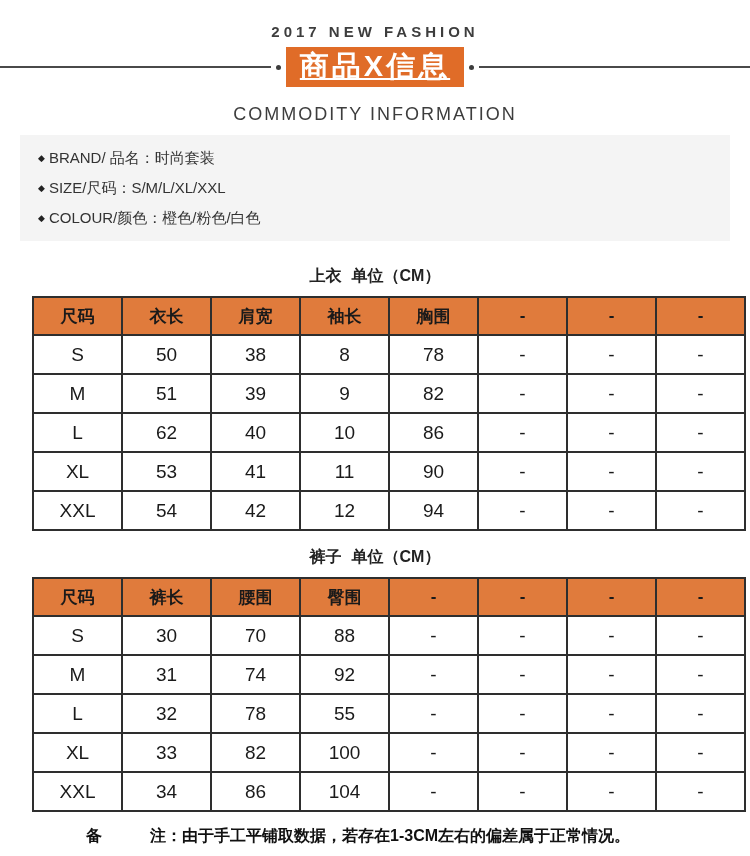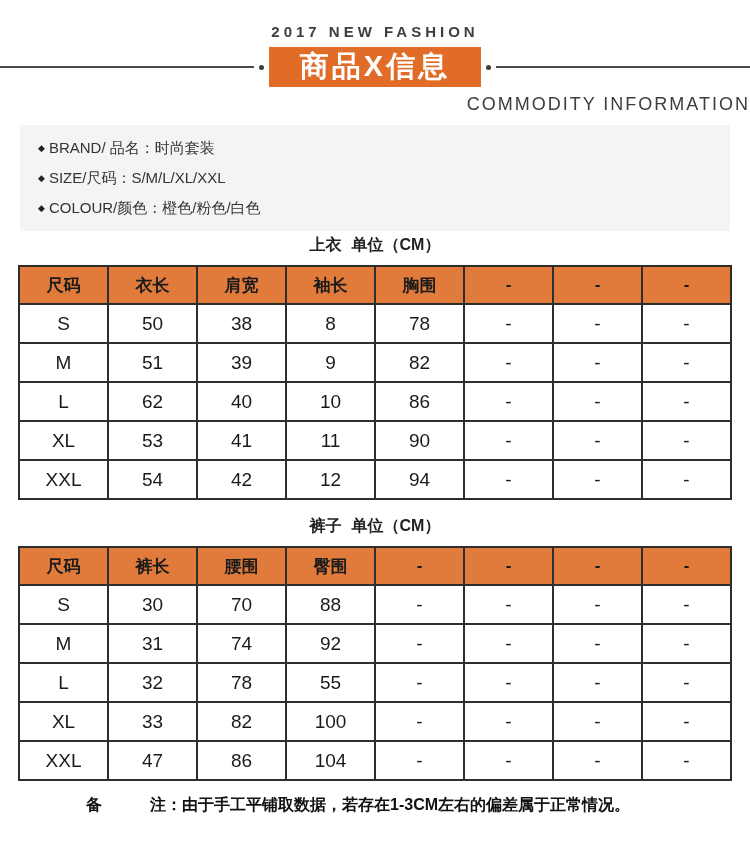--- a/index.html
+++ b/index.html
@@ -36,32 +36,33 @@
   }
   .hline { flex: 1; height: 2px; background: var(--line-gray); }
   .dot {
     width: 5px; height: 5px;
     background: #3d3d3d;
     border-radius: 50%;
     margin: 0 5px;
     flex: 0 0 auto;
   }
   .banner {
-    width: 212px; height: 40px;
+    width: 178px; height: 40px;
     background: var(--banner-orange);
     color: #ffffff;
     font-size: 29px;
     font-weight: 700;
     letter-spacing: 3px;
     display: flex; align-items: center; justify-content: center;
     flex: 0 0 auto;
+    text-decoration: underline;
   }
   .subtitle {
-    margin-top: 7px;
-    text-align: right;
+    margin-top: 17px;
+    text-align: center;
     font-size: 18px;
     font-weight: 500;
     letter-spacing: 2px;
     color: #3d3d3d;
   }
   
   .info-box {
     margin: 10px 20px 0 20px;
     background: var(--info-bg);
     padding: 8px 0 8px 18px;
@@ -73,31 +74,31 @@
     font-size: 15px;
     color: #333333;
   }
   .bullet {
     font-size: 9px;
     margin-right: 4px;
     color: #222222;
   }
   
   .tbl-title {
-    margin-top: 4px;
+    margin-top: 25px;
     height: 20px;
     text-align: center;
     font-size: 16px;
     font-weight: 700;
     color: #222222;
   }
   .tbl-title .unit { margin-left: 10px; }
   table.size-table {
     width: 714px;
-    margin: 10px 18px 0 18px;
+    margin: 10px 18px 0 32px;
     border-collapse: collapse;
     table-layout: fixed;
   }
   table.size-table th, table.size-table td {
     border: 2px solid var(--border-dark);
     text-align: center;
     vertical-align: middle;
     padding: 0;
   }
   table.size-table th {
@@ -279,21 +280,21 @@
         <td>33</td>
         <td>82</td>
         <td>100</td>
         <td>-</td>
         <td>-</td>
         <td>-</td>
         <td>-</td>
       </tr>
       <tr>
         <td>XXL</td>
-        <td>47</td>
+        <td>34</td>
         <td>86</td>
         <td>104</td>
         <td>-</td>
         <td>-</td>
         <td>-</td>
         <td>-</td>
       </tr>
     </tbody>
   </table>
 

